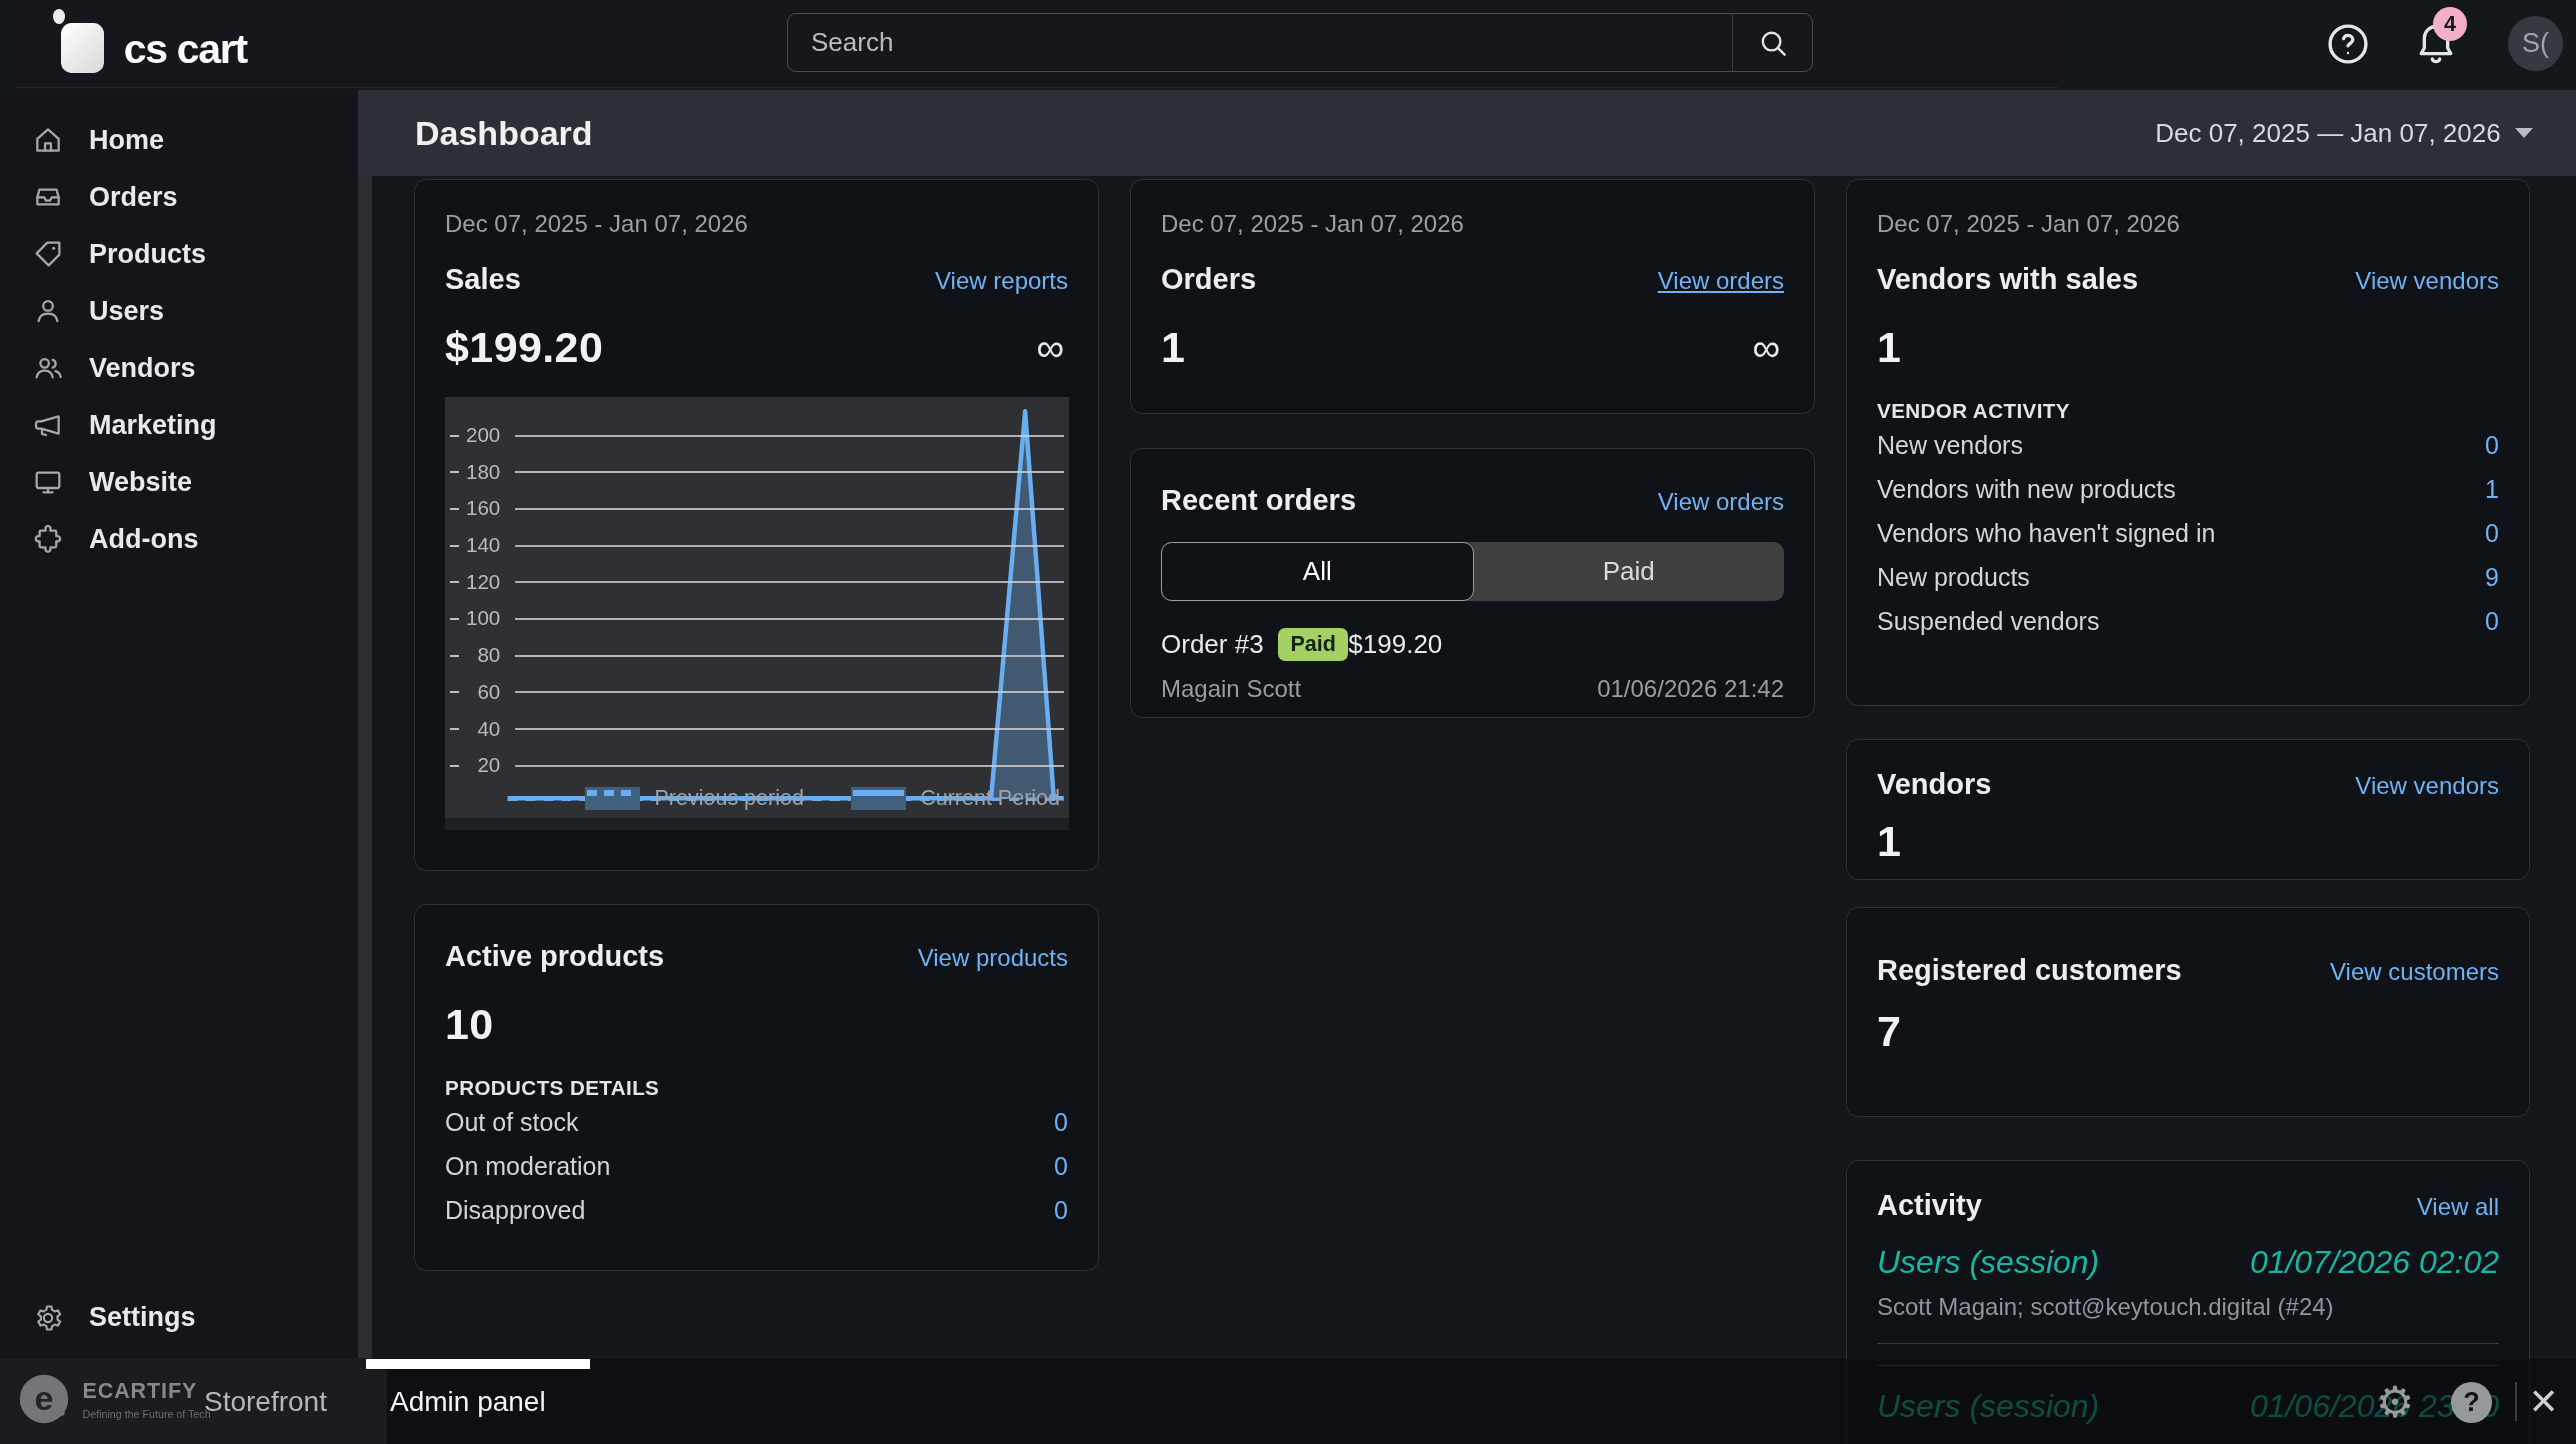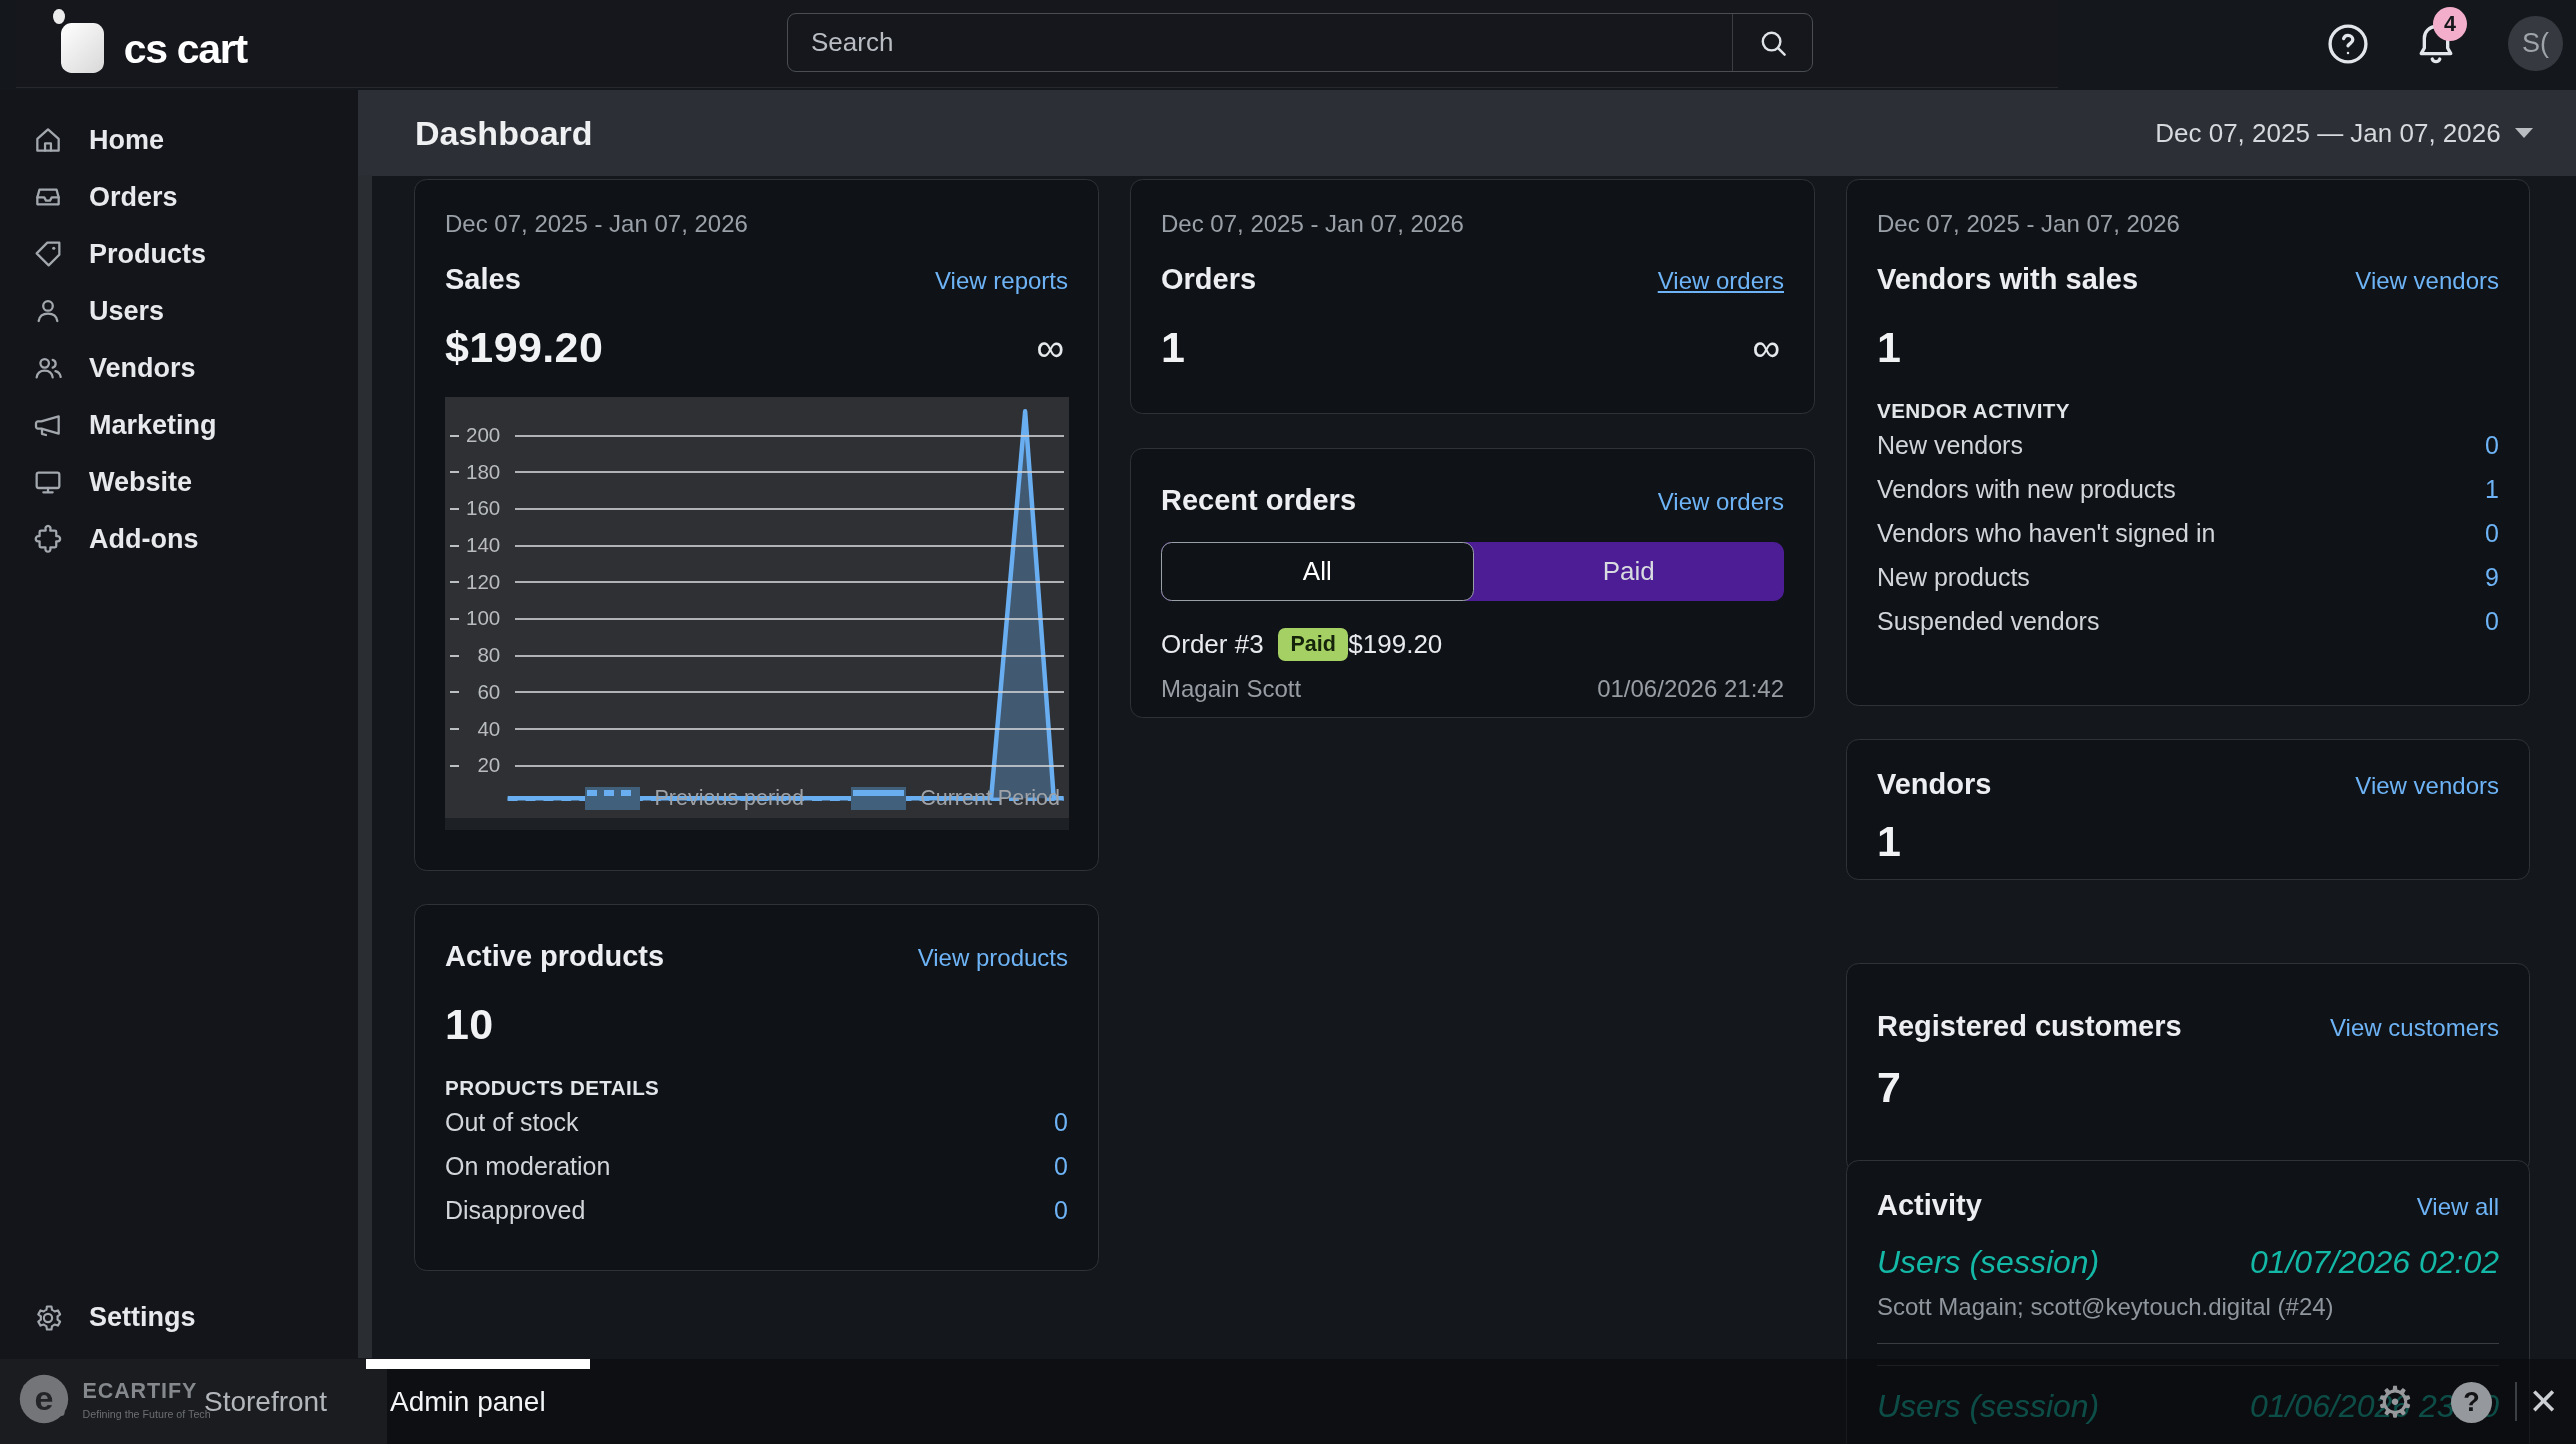--- a/index.html
+++ b/index.html
@@ -70,40 +70,40 @@
   .stat-row { display:flex; justify-content:space-between; align-items:center; height:44px; }
   .stat-label { font-size:25px; color:#d2d5d9; }
   .stat-value { font-size:25px; color:#6db3f5; cursor:pointer; }
 
   #card-sales  { left:414px; top:179px; width:685px; height:692px; }
   #card-active { left:414px; top:904px; width:685px; height:367px; }
   #card-orders { left:1130px; top:179px; width:685px; height:235px; }
   #card-recent { left:1130px; top:448px; width:685px; height:270px; }
   #card-vws    { left:1846px; top:179px; width:684px; height:527px; }
   #card-vendors{ left:1846px; top:739px; width:684px; height:141px; padding-top:23px; }
-  #card-regcust{ left:1846px; top:963px; width:684px; height:210px; padding-top:41px; }
+  #card-regcust{ left:1846px; top:907px; width:684px; height:210px; padding-top:41px; }
   #card-activity{ left:1846px; top:1160px; width:684px; height:376px; padding-top:23px; }
 
   
   #sales-chart { position:relative; margin-top:25px; width:624px; height:421px; background:#2e3034; }
   .tick-label { position:absolute; width:41px; text-align:right; font-size:20.6px; color:#b9bcbe; }
   .tick-dash { position:absolute; left:5.4px; width:9px; height:1.8px; background:rgba(205,208,211,.9); }
   .tick-line { position:absolute; left:70px; right:5.4px; height:1.8px; background:rgba(205,208,211,.82); }
   #sales-chart svg { position:absolute; left:0; top:0; }
   #chart-legend { position:absolute; right:9px; bottom:7.2px; display:flex; gap:47px; align-items:center; }
   .legend-item { display:flex; align-items:center; gap:14.3px; }
   .legend-swatch { position:relative; width:55px; height:23px; background:#41607c; }
   .legend-swatch .ln { position:absolute; left:1.8px; right:1.8px; top:2.7px; height:6.3px; }
   .legend-swatch.solid .ln { background:#69aef0; }
   .legend-swatch.dashed .ln { background:repeating-linear-gradient(90deg,#69aef0 0 9.8px,transparent 9.8px 17px); }
   .legend-label { font-size:21.5px; color:#9fa3a8; }
   #chart-bottom-strip { margin-top:0; width:624px; height:11.6px; background:#1d2024; }
 
   
-  #ro-toggle { margin-top:25px; width:100%; height:59px; background:#4c1d95; border-radius:10.7px; display:flex; }
+  #ro-toggle { margin-top:25px; width:100%; height:59px; background:#404040; border-radius:10.7px; display:flex; }
   .ro-tab { flex:1; display:flex; align-items:center; justify-content:center; font-size:26px;
     color:#d8dbdf; cursor:pointer; border-radius:10.7px; background:transparent; border:none;
     font-family:"Liberation Sans",sans-serif; }
   .ro-tab.active { background:#0f1217; border:1.8px solid #9aa0a7; color:#ffffff; }
   .order-row { display:flex; align-items:center; margin-top:27px; }
   .order-left { display:flex; align-items:center; }
   .order-label { font-size:26px; color:#e8eaed; }
   .paid-badge { margin-left:14.3px; background:#a5d164; color:#16230b; font-size:21.5px; font-weight:bold;
     border-radius:7.2px; padding:3.6px 12.5px; }
   .order-amount { font-size:26px; color:#e8eaed; }

